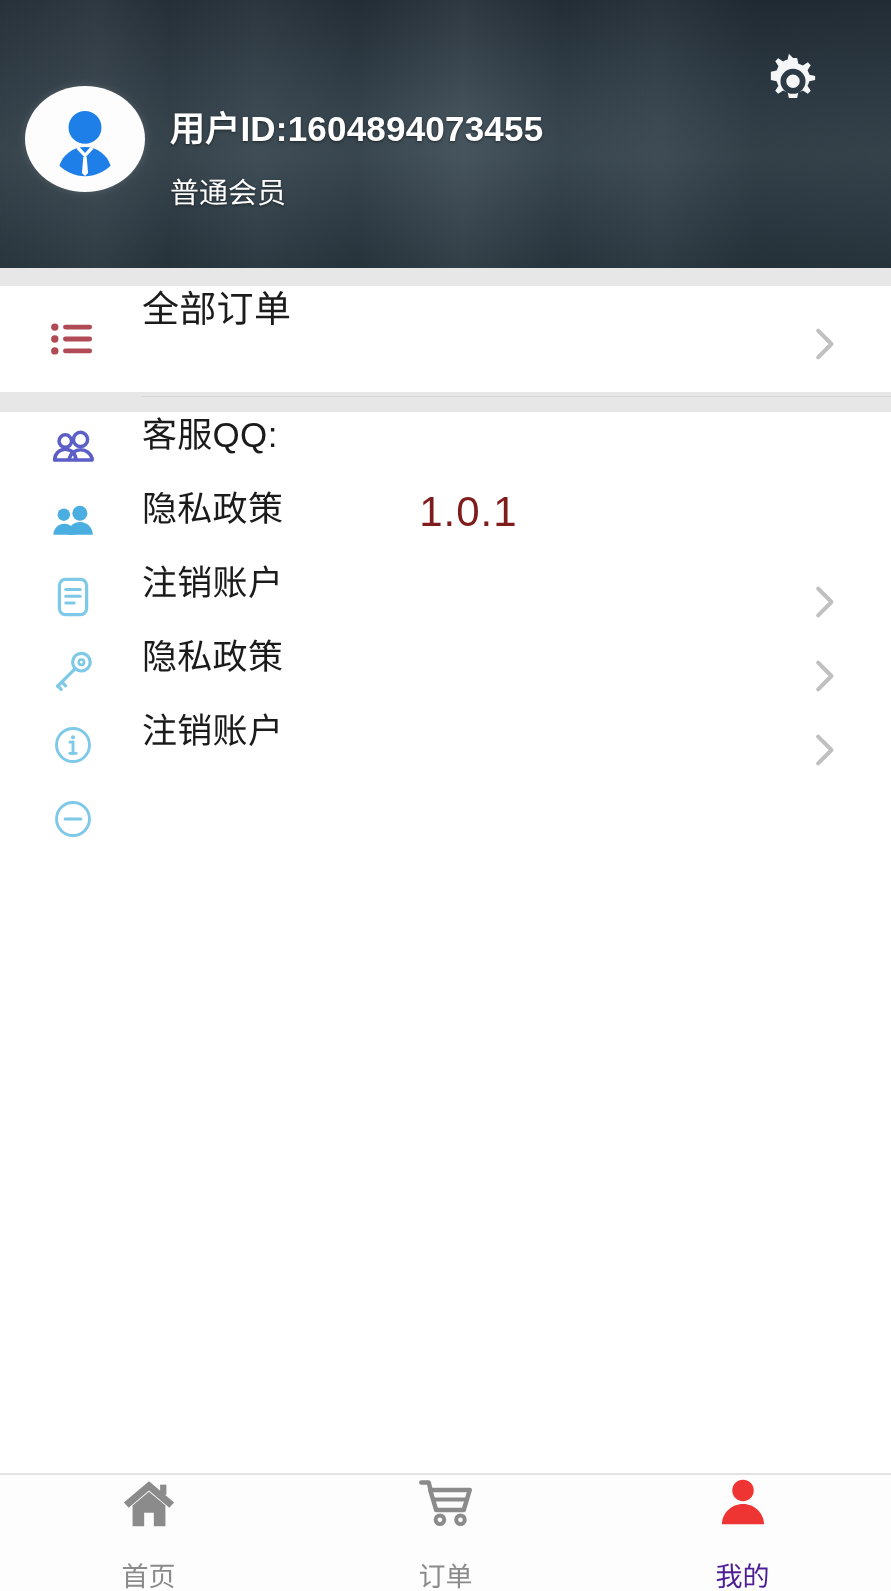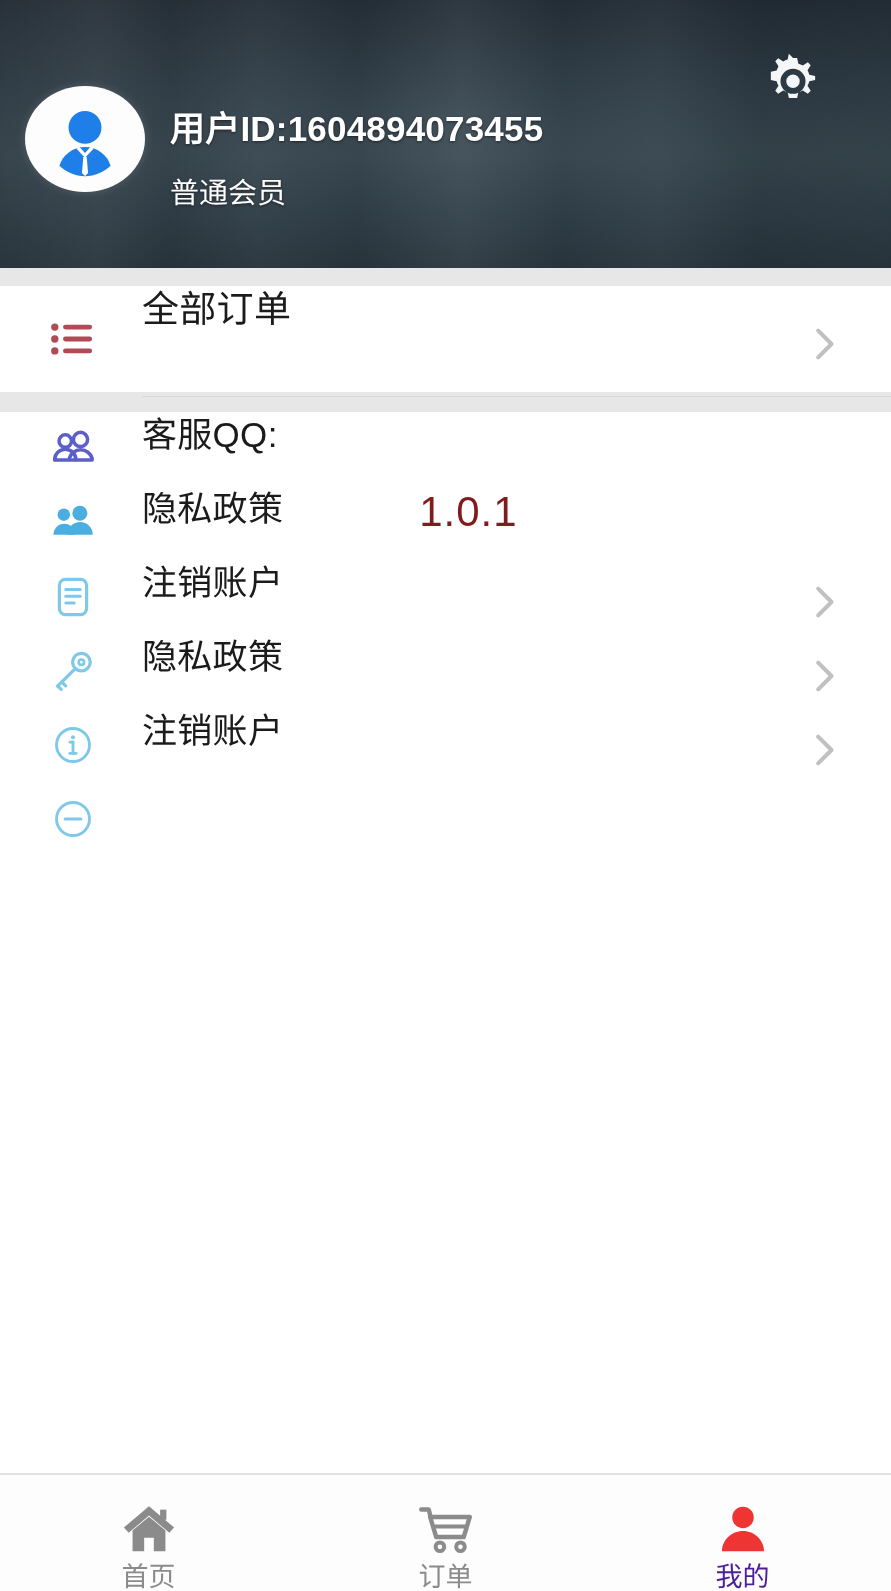--- a/index.html
+++ b/index.html
@@ -210,21 +210,21 @@
     background: #fdfdfd;
     border-top: 2px solid #e3e3e3;
     display: flex;
     align-items: stretch;
   }
   .tab {
     flex: 1 1 0;
     display: flex;
     flex-direction: column;
     align-items: center;
-    justify-content: flex-end;
+    justify-content: space-between;
     gap: 6px;
     cursor: pointer;
   }
   .tab svg { display: block; }
   .tab-label {
     font-size: 27px;
     line-height: 1;
     color: #8b8b8b;
   }
   .tab-active .tab-label { color: #4c1d95; }

